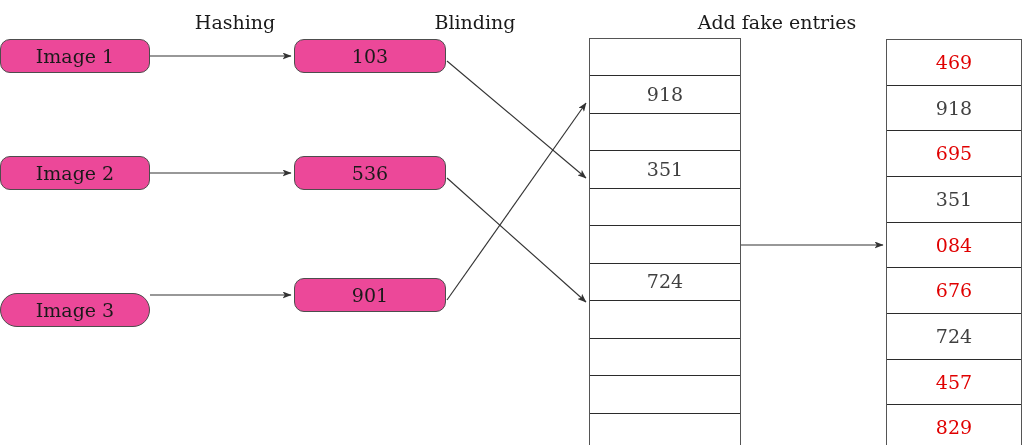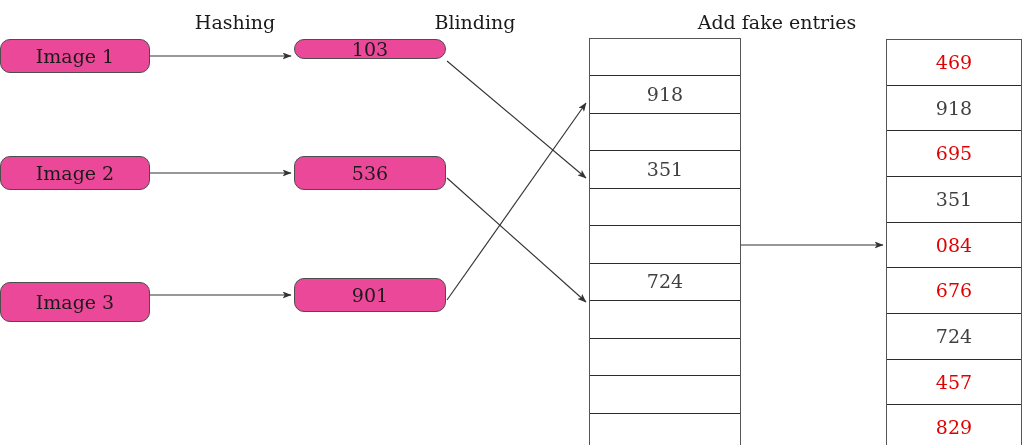--- a/index.html
+++ b/index.html
@@ -97,23 +97,23 @@
 <body>
 
 <div id="stage">
 
   <div class="stage-label" style="left:180px; top:5px; width:110px;">Hashing</div>
   <div class="stage-label" style="left:647px; top:5px; width:260px;">Add fake entries</div>
   <div class="stage-label" style="left:415px; top:5px; width:120px;">Blinding</div>
 
   <div class="rbox" style="left:0px; top:31px; width:150px; height:34px;">Image 1</div>
   <div class="rbox" style="left:0px; top:148px; width:150px; height:34px;">Image 2</div>
-  <div class="rbox" style="left:0px; top:274px; width:150px; height:40px;">Image 3</div>
+  <div class="rbox" style="left:0px; top:285px; width:150px; height:34px;border-radius:17px;">Image 3</div>
 
-  <div class="rbox" style="left:294px; top:31px; width:152px; height:20px;">103</div>
+  <div class="rbox" style="left:294px; top:31px; width:152px; height:34px;">103</div>
   <div class="rbox" style="left:294px; top:148px; width:152px; height:34px;">536</div>
   <div class="rbox" style="left:294px; top:270px; width:152px; height:34px;">901</div>
 
   <div class="vtable" id="blinded-table" style="left:589px; top:30px; width:152px; height:413px;">
       <div class="vrow empty"></div>
       <div class="vrow">918</div>
       <div class="vrow empty"></div>
       <div class="vrow">351</div>
       <div class="vrow empty"></div>
       <div class="vrow empty"></div>

